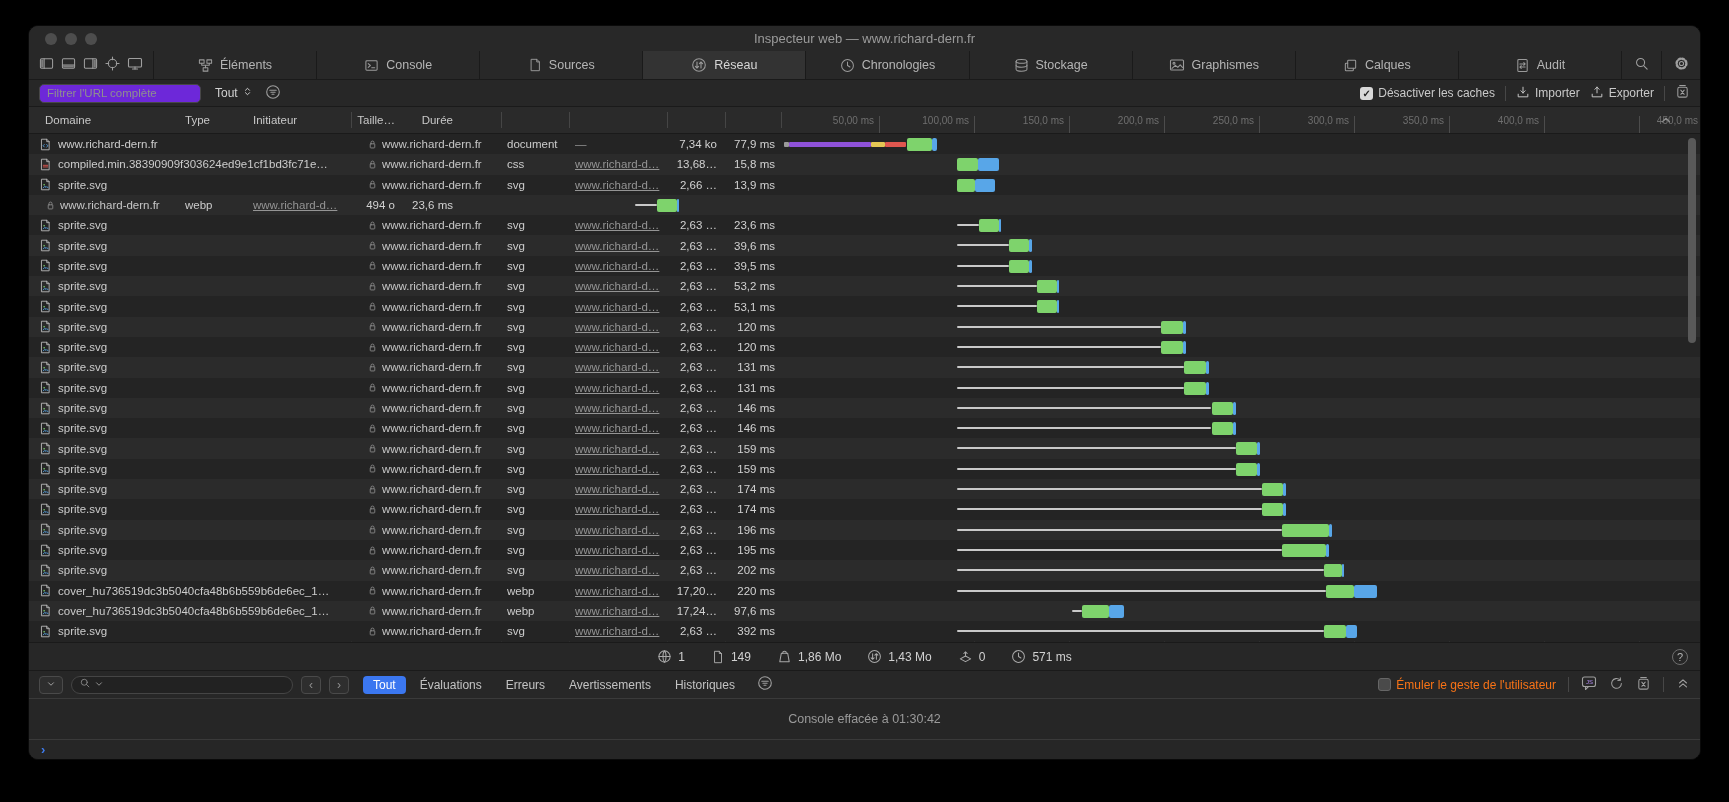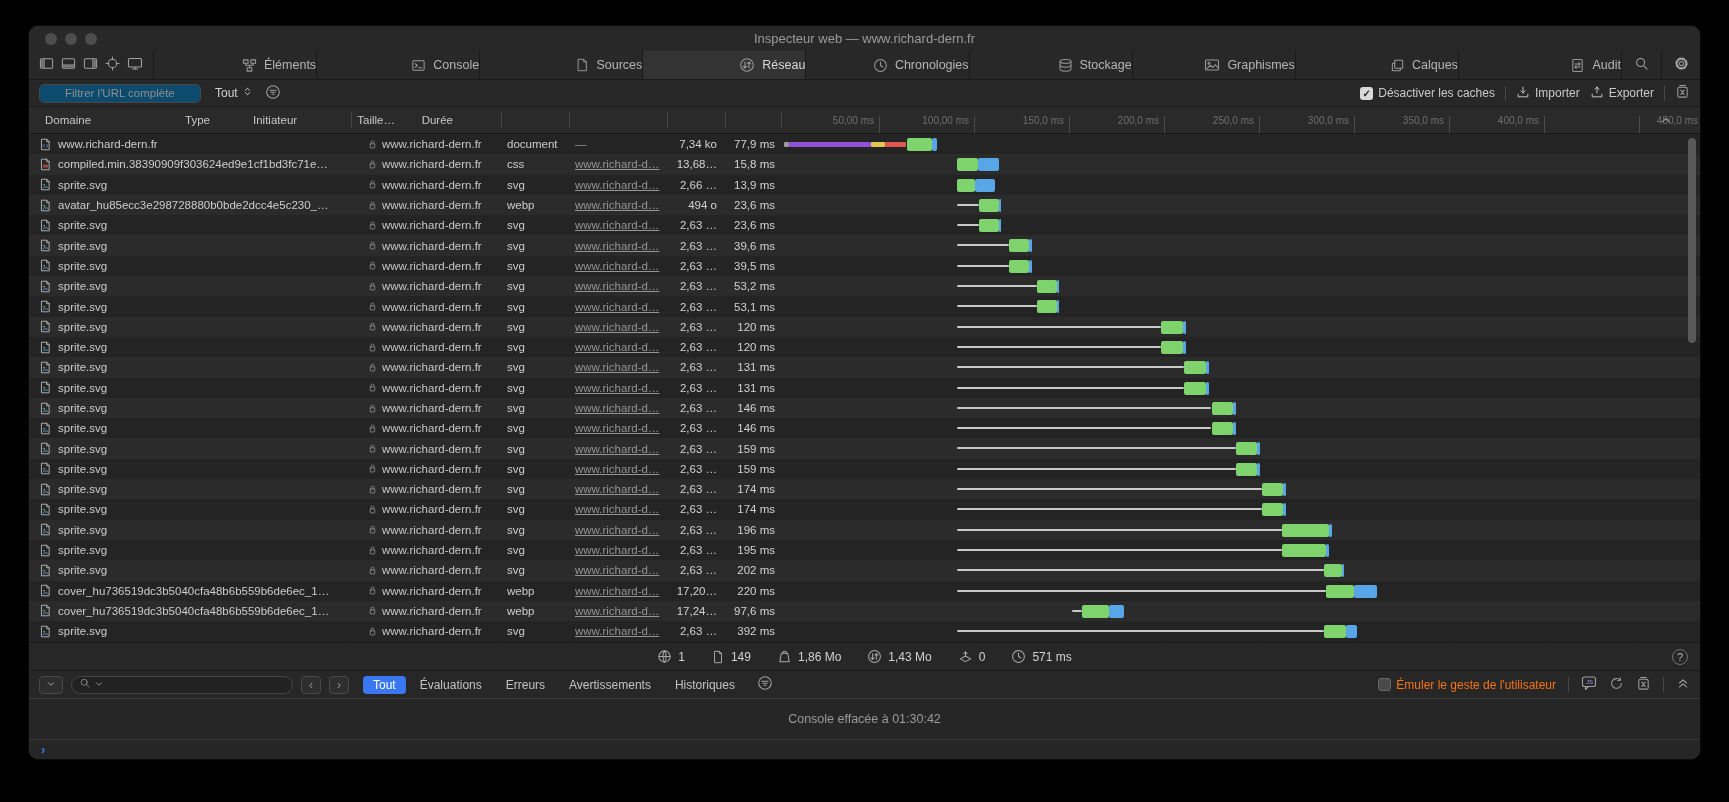--- a/index.html
+++ b/index.html
@@ -8,31 +8,31 @@
   .window{position:absolute;left:28px;top:25px;width:1673px;height:735px;background:#272727;
           border-radius:10px;border:1px solid #0a0a0a;overflow:hidden;display:flex;flex-direction:column;}
   
   .titlebar{height:25px;background:#282828;display:flex;align-items:center;position:relative;flex:0 0 auto;}
   .lights{display:flex;gap:8px;margin-left:16px;}
   .light{width:12px;height:12px;border-radius:50%;background:#4d4d4d;}
   .wtitle{position:absolute;left:0;right:0;text-align:center;color:#9b9b9b;font-size:13px;}
   
   .tabbar{height:29px;background:#282828;display:flex;align-items:stretch;border-bottom:1px solid #1a1a1a;flex:0 0 auto;}
   .dockicons{display:flex;align-items:center;gap:7px;padding:0 10px 0 10px;color:#9f9f9f;border-right:1px solid #1a1a1a;}
-  .mtab{flex:1 1 0;display:flex;align-items:center;justify-content:flex-end;gap:7px;color:#b5b5b5;font-size:12.5px;
+  .mtab{flex:1 1 0;display:flex;align-items:center;justify-content:center;gap:7px;color:#b5b5b5;font-size:12.5px;
         border-right:1px solid #1a1a1a;cursor:default;}
   .mtab .ticon{display:flex;color:#9a9a9a;}
   .mtab.active{background:#333333;color:#d6d6d6;}
   .sqbtn{flex:0 0 40px;display:flex;align-items:center;justify-content:center;color:#9f9f9f;border-right:1px solid #1a1a1a;}
   .sqbtn:last-child{border-right:none;flex-basis:38px;}
   
   .filterbar{height:27px;background:#272727;border-bottom:1px solid #1a1a1a;display:flex;align-items:center;
              padding:0 10px;color:#c9c9c9;font-size:12px;flex:0 0 auto;}
-  .urlbox{display:flex;align-items:center;gap:5px;width:162px;height:19px;background:#0c4a6e;border:1px solid #474747;
-          border-radius:5px;padding:0 18px;color:#8f8f8f;}
+  .urlbox{display:flex;align-items:center;gap:5px;width:162px;height:19px;background:#6d28d9;border:1px solid #474747;
+          border-radius:5px;padding:0 0;color:#8f8f8f;}
   .urlbox input{flex:1;border:none;background:transparent;outline:none;color:#bdbdbd;font-size:11.5px;width:100%;}
   .urlbox input::placeholder{color:#8f8f8f;}
   .toutsel{display:flex;align-items:center;gap:4px;margin-left:14px;color:#d2d2d2;}
   .iconbtn{display:flex;align-items:center;color:#9f9f9f;margin-left:12px;}
   .fb-right{margin-left:auto;display:flex;align-items:center;gap:10px;color:#c9c9c9;}
   .vsep{width:1px;height:15px;background:#474747;}
   .chk{width:13px;height:13px;border-radius:3px;display:inline-flex;align-items:center;justify-content:center;font-size:10px;}
   .chk.on{background:#d9d9d9;color:#1c1c1c;font-weight:bold;}
   .chk.off{background:#4a4a4a;border:1px solid #666;}
   .withico{display:flex;align-items:center;gap:5px;}
@@ -440,31 +440,20 @@
             <span class="link">www.richard-d…</span>
           </div>
           <div class="cell c-size">2,66 …</div>
           <div class="cell c-dur">13,9 ms</div>
           <div class="water">
             <div class="seg seg-green" style="left:175.9px;width:18.1px"></div>
             <div class="seg seg-blue" style="left:193.9px;width:19.9px"></div>
           </div>
         </div>
         <div class="nrow">
-          <div class="cell c-name">
-            <span style="display:flex">
-              <svg viewBox="0 0 16 16" width="13" height="15" fill="none" stroke="currentColor" stroke-width="1.1" stroke-linecap="round" stroke-linejoin="round">
-                <path d="M3.5 1.5h6L12.5 4.5v10H3.5z" stroke="#b9b9b9"></path>
-                <path d="M9.5 1.5v3h3" stroke="#b9b9b9"></path>
-                <circle cx="6.3" cy="8.3" r="1" fill="#7ed36c" stroke="none"></circle>
-                <path d="M5.2 12.2l2-2 1.5 1.4 1-1 1.6 1.6" stroke="#58a6e8"></path>
-              </svg>
-            </span>
-            <span>avatar_hu85ecc3e298728880b0bde2dcc4e5c230_…</span>
-          </div>
           <div class="cell c-domain">
             <span style="display:flex;color:#8f8f8f">
               <svg viewBox="0 0 16 16" width="11" height="11" fill="none" stroke="currentColor" stroke-width="1.2" stroke-linecap="round" stroke-linejoin="round">
                 <rect x="4.7" y="7" width="6.6" height="6" rx="1"></rect>
                 <path d="M5.8 7V5.2a2.2 2.2 0 014.4 0V7"></path>
               </svg>
             </span>
             <span>www.richard-dern.fr</span>
           </div>
           <div class="cell c-type">webp</div>

